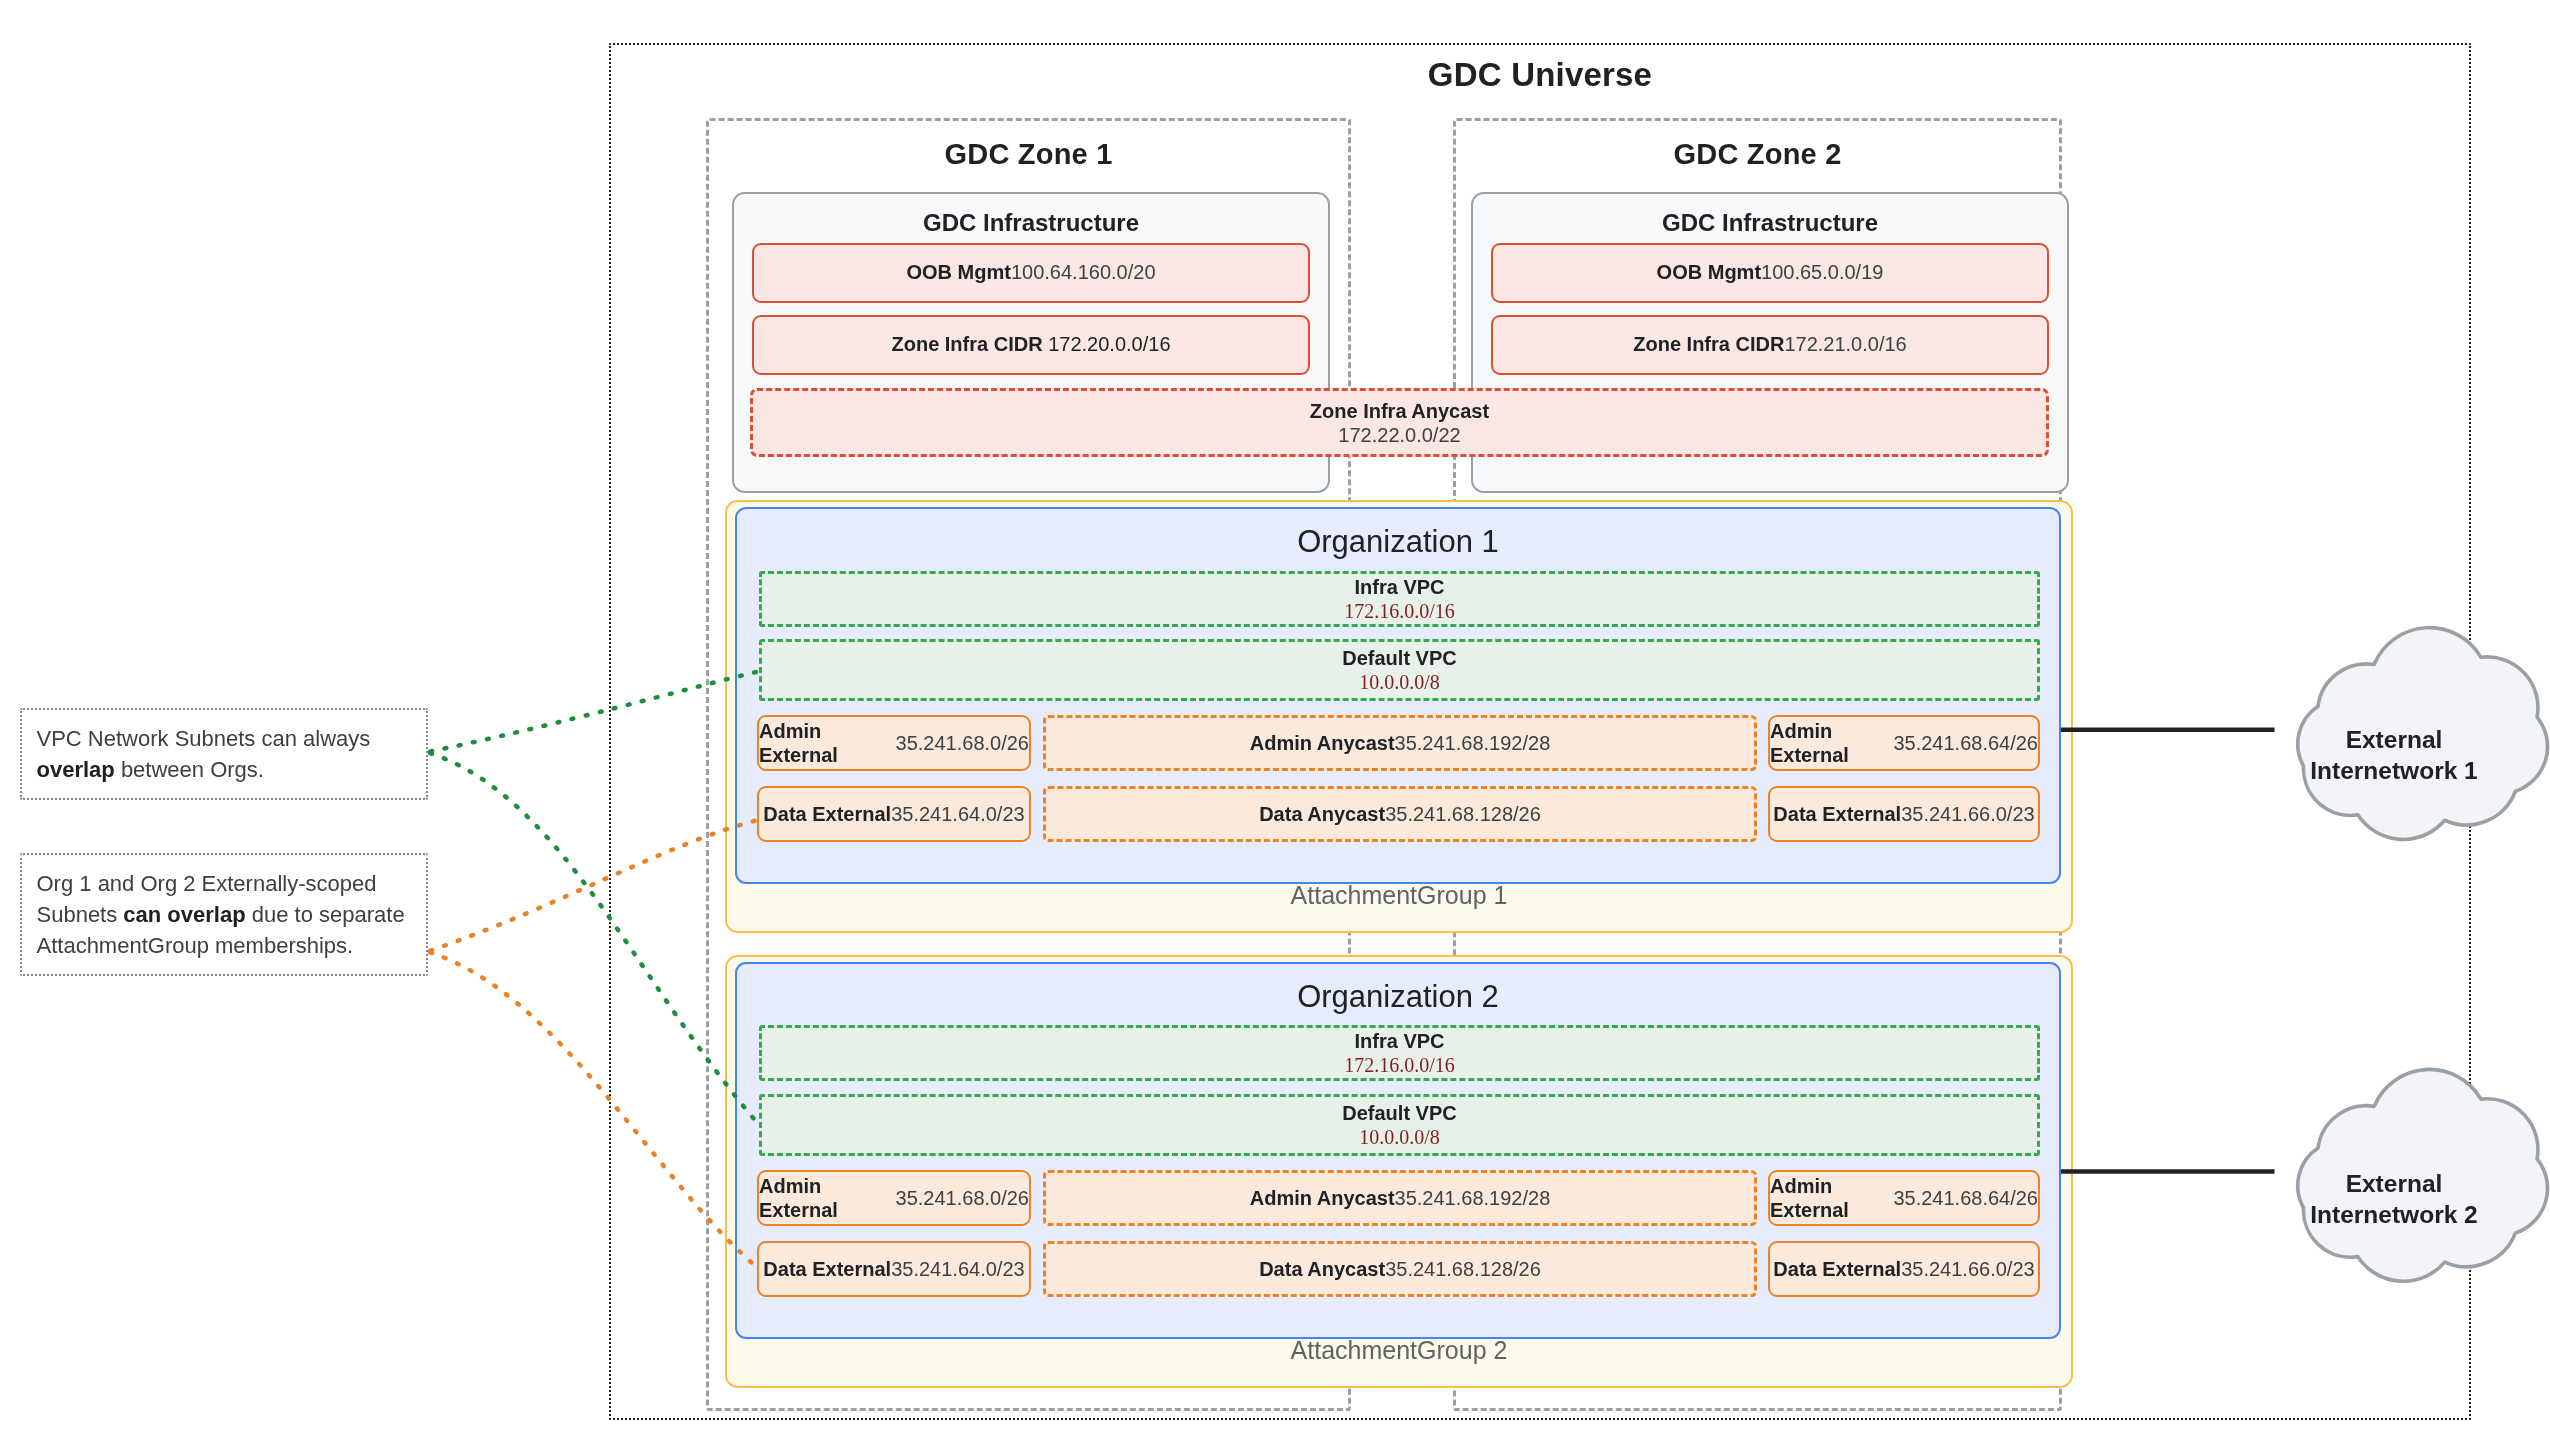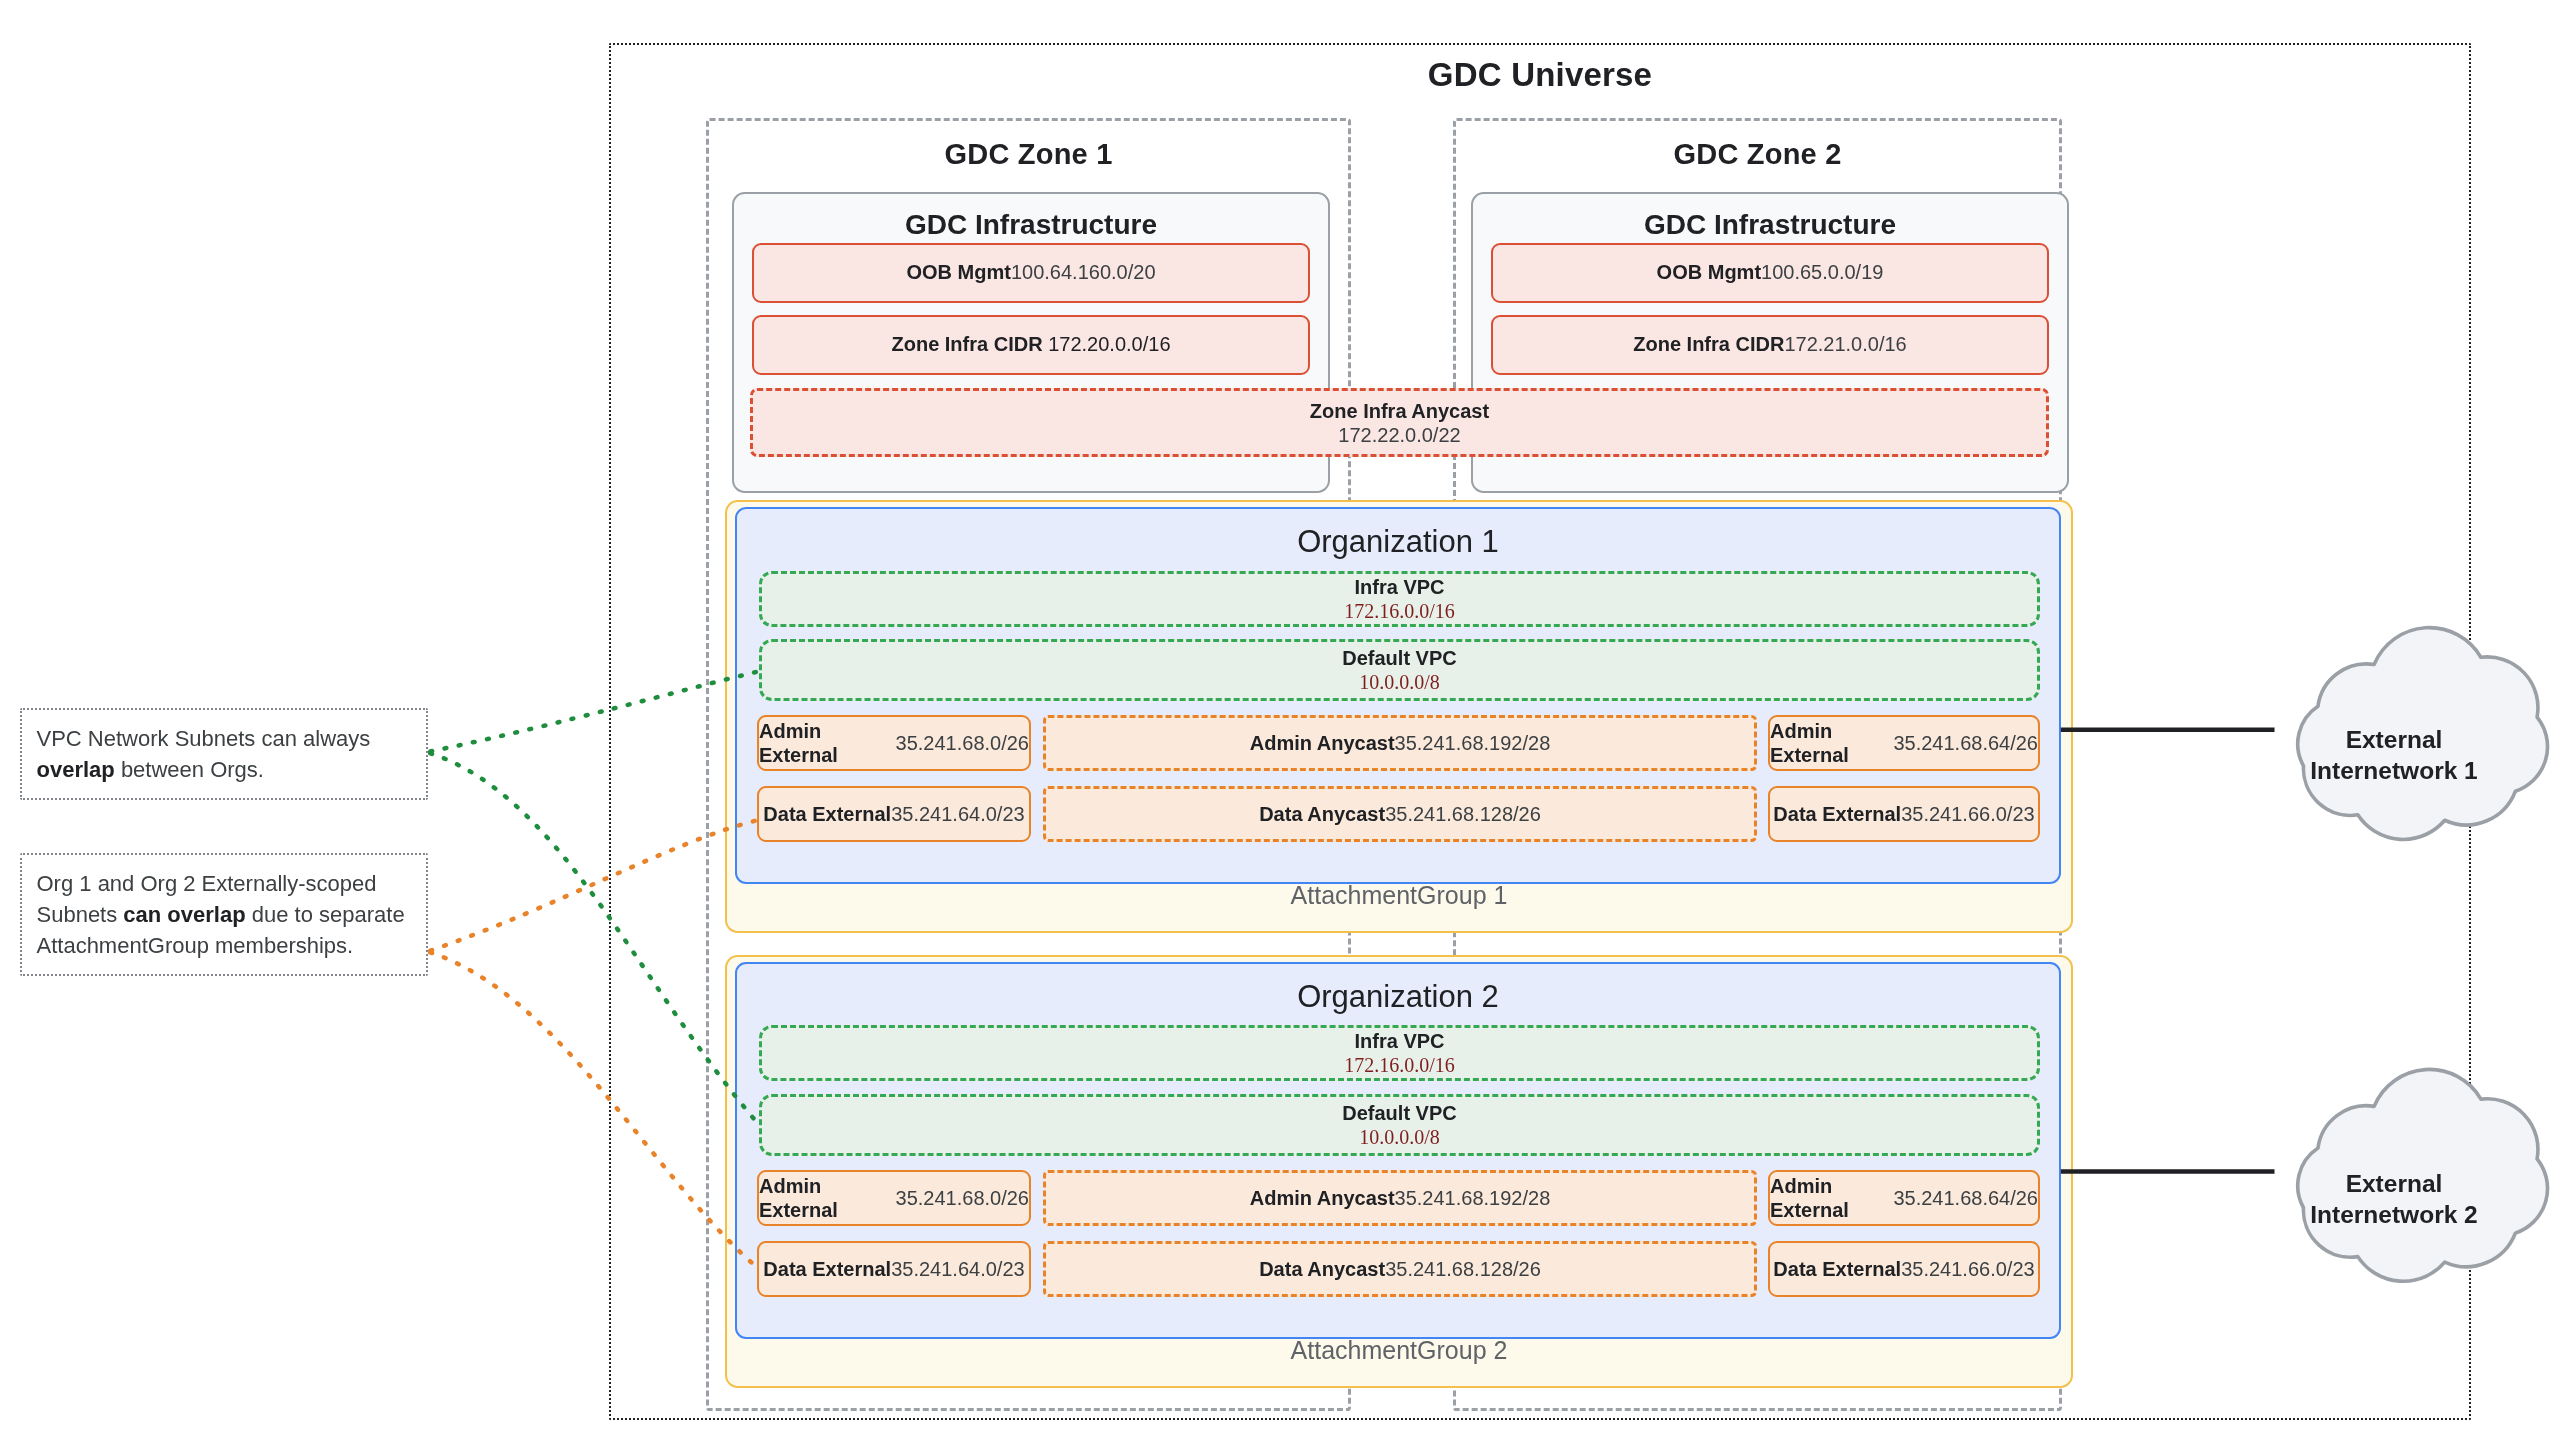--- a/index.html
+++ b/index.html
@@ -20,21 +20,21 @@
   #zone2{left:1453px;top:118px;width:609px;height:1293px;}
   .zone-title{font-size:29px;font-weight:700;text-align:center;letter-spacing:0.2px;}
   #zone1-title{left:706px;top:138px;width:645px;}
   #zone2-title{left:1453px;top:138px;width:609px;}
 
   
   .infra{border:2.7px solid #9aa0a6;border-radius:12.7px;background:#f7f9fa;}
   #infra1{left:732px;top:192px;width:598px;height:301px;}
   #infra2{left:1471px;top:192px;width:598px;height:301px;}
   .infra-title{position:absolute;left:0;right:0;top:14.5px;text-align:center;
-               font-size:28px;font-weight:700;}
+               font-size:24px;font-weight:700;}
 
   
   .redbox{border:2.7px solid #DB4F35;border-radius:9px;background:#FAE7E3;
           display:flex;flex-direction:row;align-items:center;justify-content:center;}
   .redbox .t{font-size:20px;font-weight:700;line-height:1.18;}
   .redbox .c{font-size:20px;font-weight:400;line-height:1.18;color:#3c4043;}
   .redbox .inline{font-size:20px;line-height:1.18;}
   .redbox .inline b{font-weight:700;}
 
   #oob1{left:752px;top:243px;width:558px;height:60px;}
@@ -56,21 +56,21 @@
             color:#5f6368;font-weight:400;}
 
   
   .org{border:2.7px solid #4285F4;border-radius:11px;background:#E6ECFB;}
   #org1{left:735px;top:507px;width:1326px;height:377px;}
   #org2{left:735px;top:962px;width:1326px;height:377px;}
   .org-title{position:absolute;left:0;right:0;top:14.5px;text-align:center;
              font-size:31px;font-weight:400;color:#202124;}
 
   
-  .vpc{border:3.6px dashed #34A853;border-radius:13px;background:#E7F1E9;
+  .vpc{border:3.6px dashed #34A853;border-radius:3px;background:#E7F1E9;
        display:flex;flex-direction:column;align-items:center;justify-content:center;}
   .vpc .t{font-size:20px;font-weight:700;line-height:1.2;}
   .vpc .c{font-size:20px;font-weight:400;color:#7f1d1d;line-height:1.2;font-family:Liberation Serif, serif;}
 
   
   .subnet{display:flex;flex-direction:row;align-items:center;justify-content:center;
           background:#FBEADC;}
   .subnet.solid{border:2.7px solid #E8832A;border-radius:9px;}
   .subnet.dashed{border:3.6px dashed #E8832A;border-radius:5.4px;}
   .subnet .t{font-size:20px;font-weight:700;line-height:1.2;}

